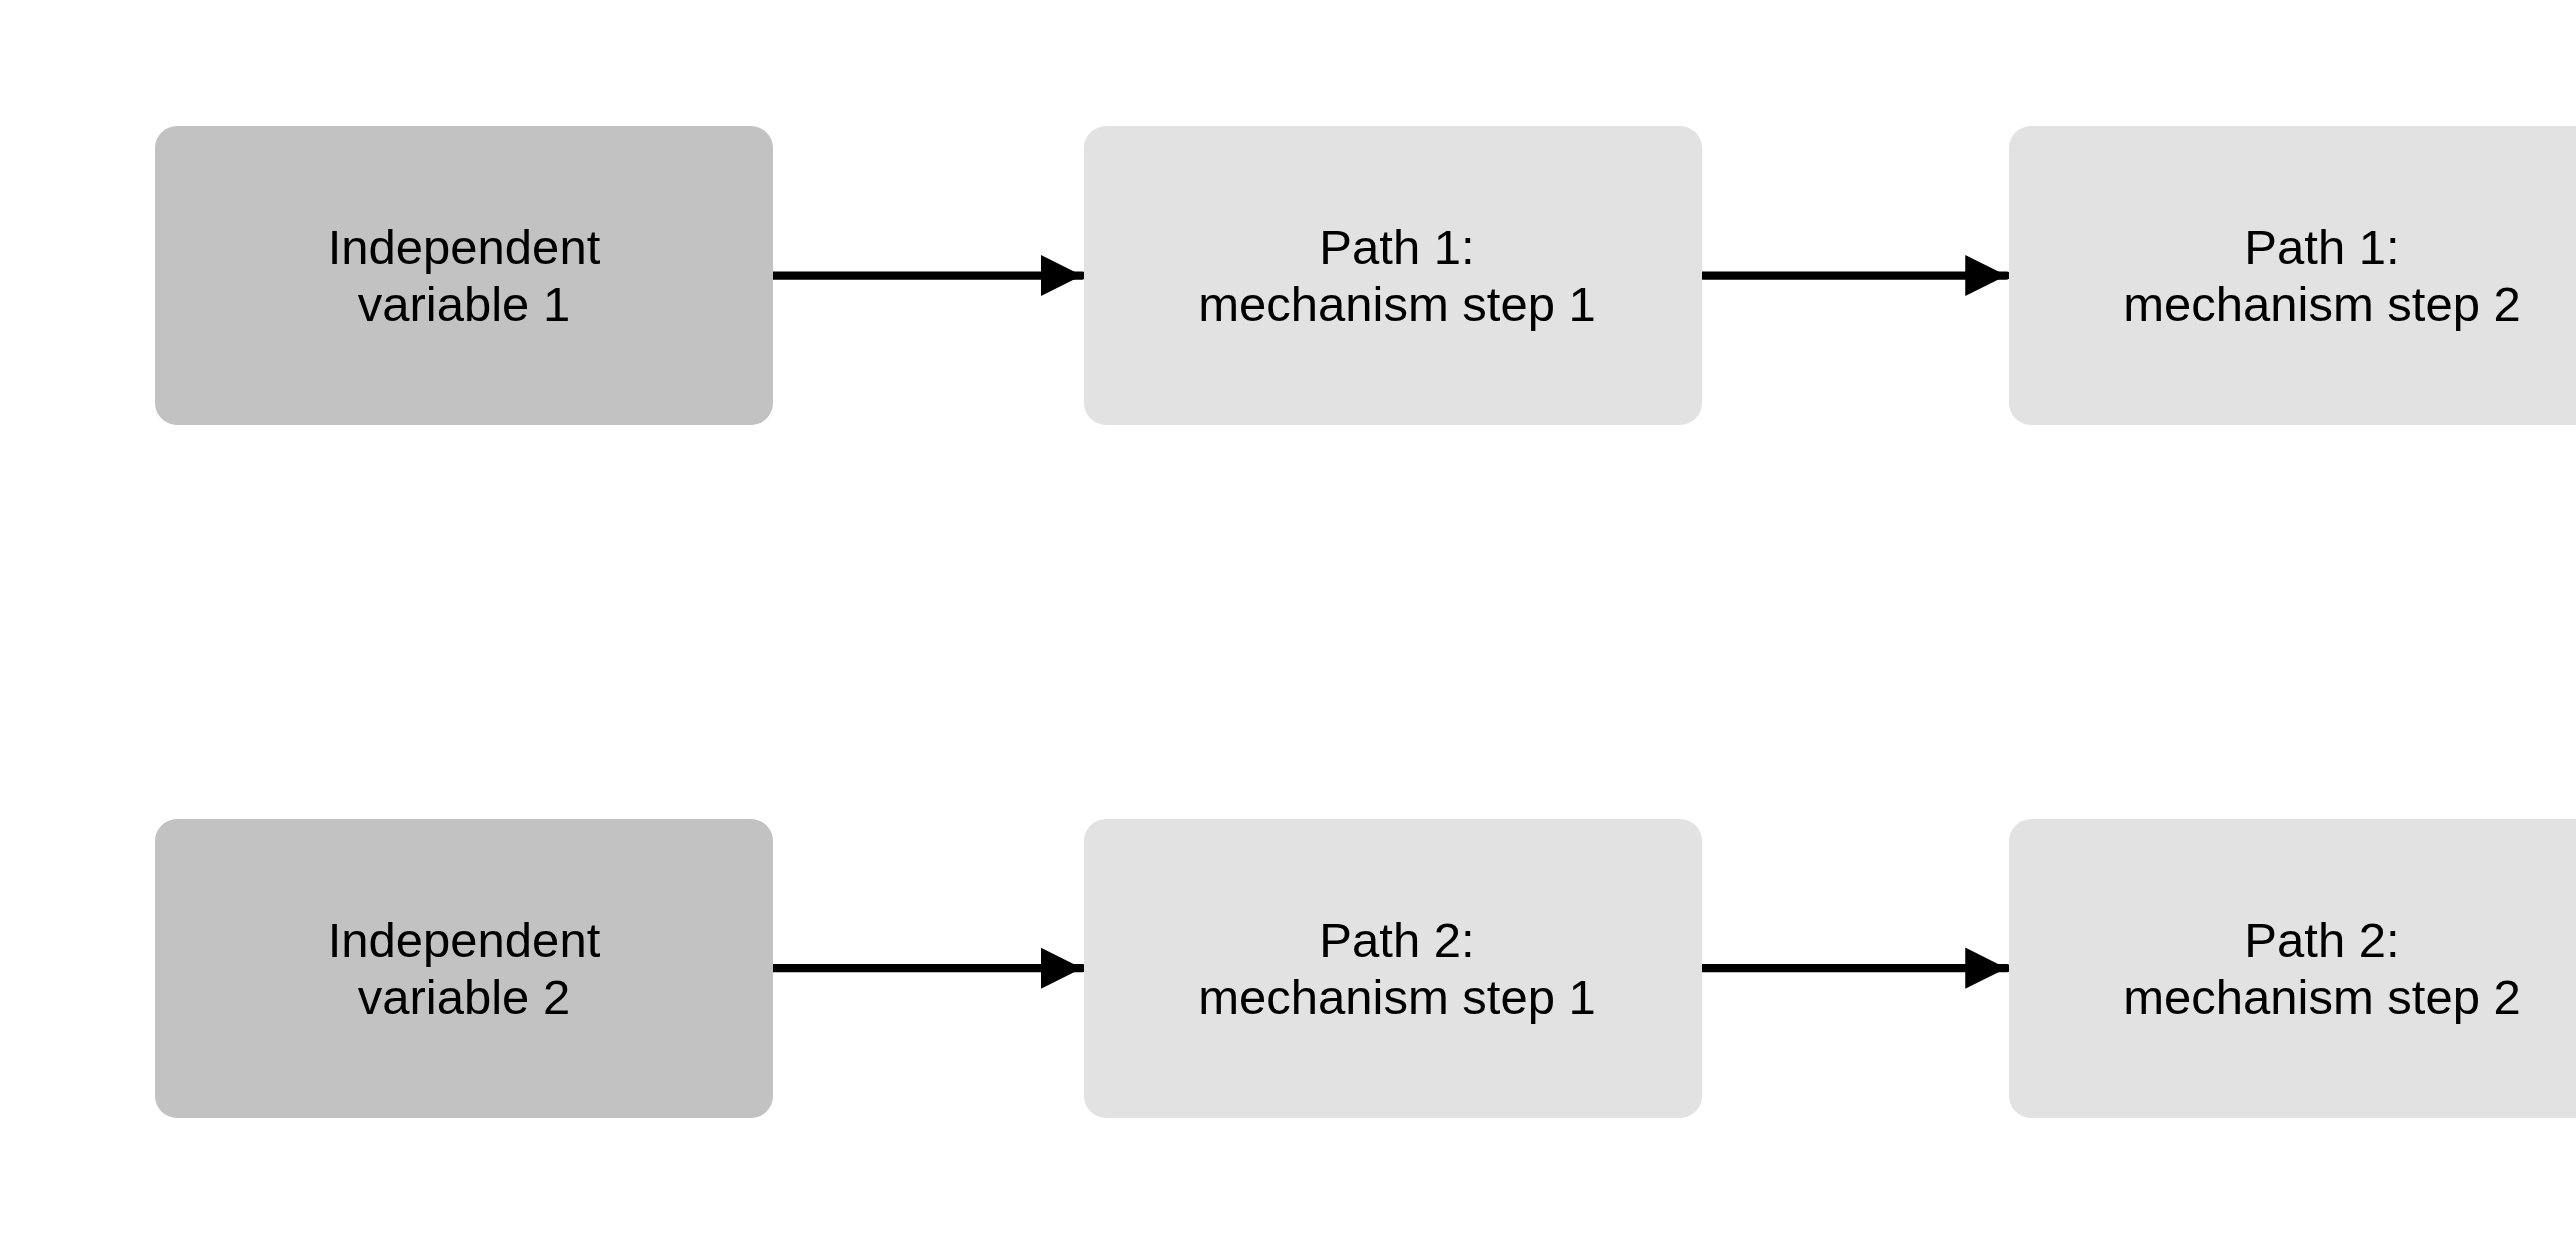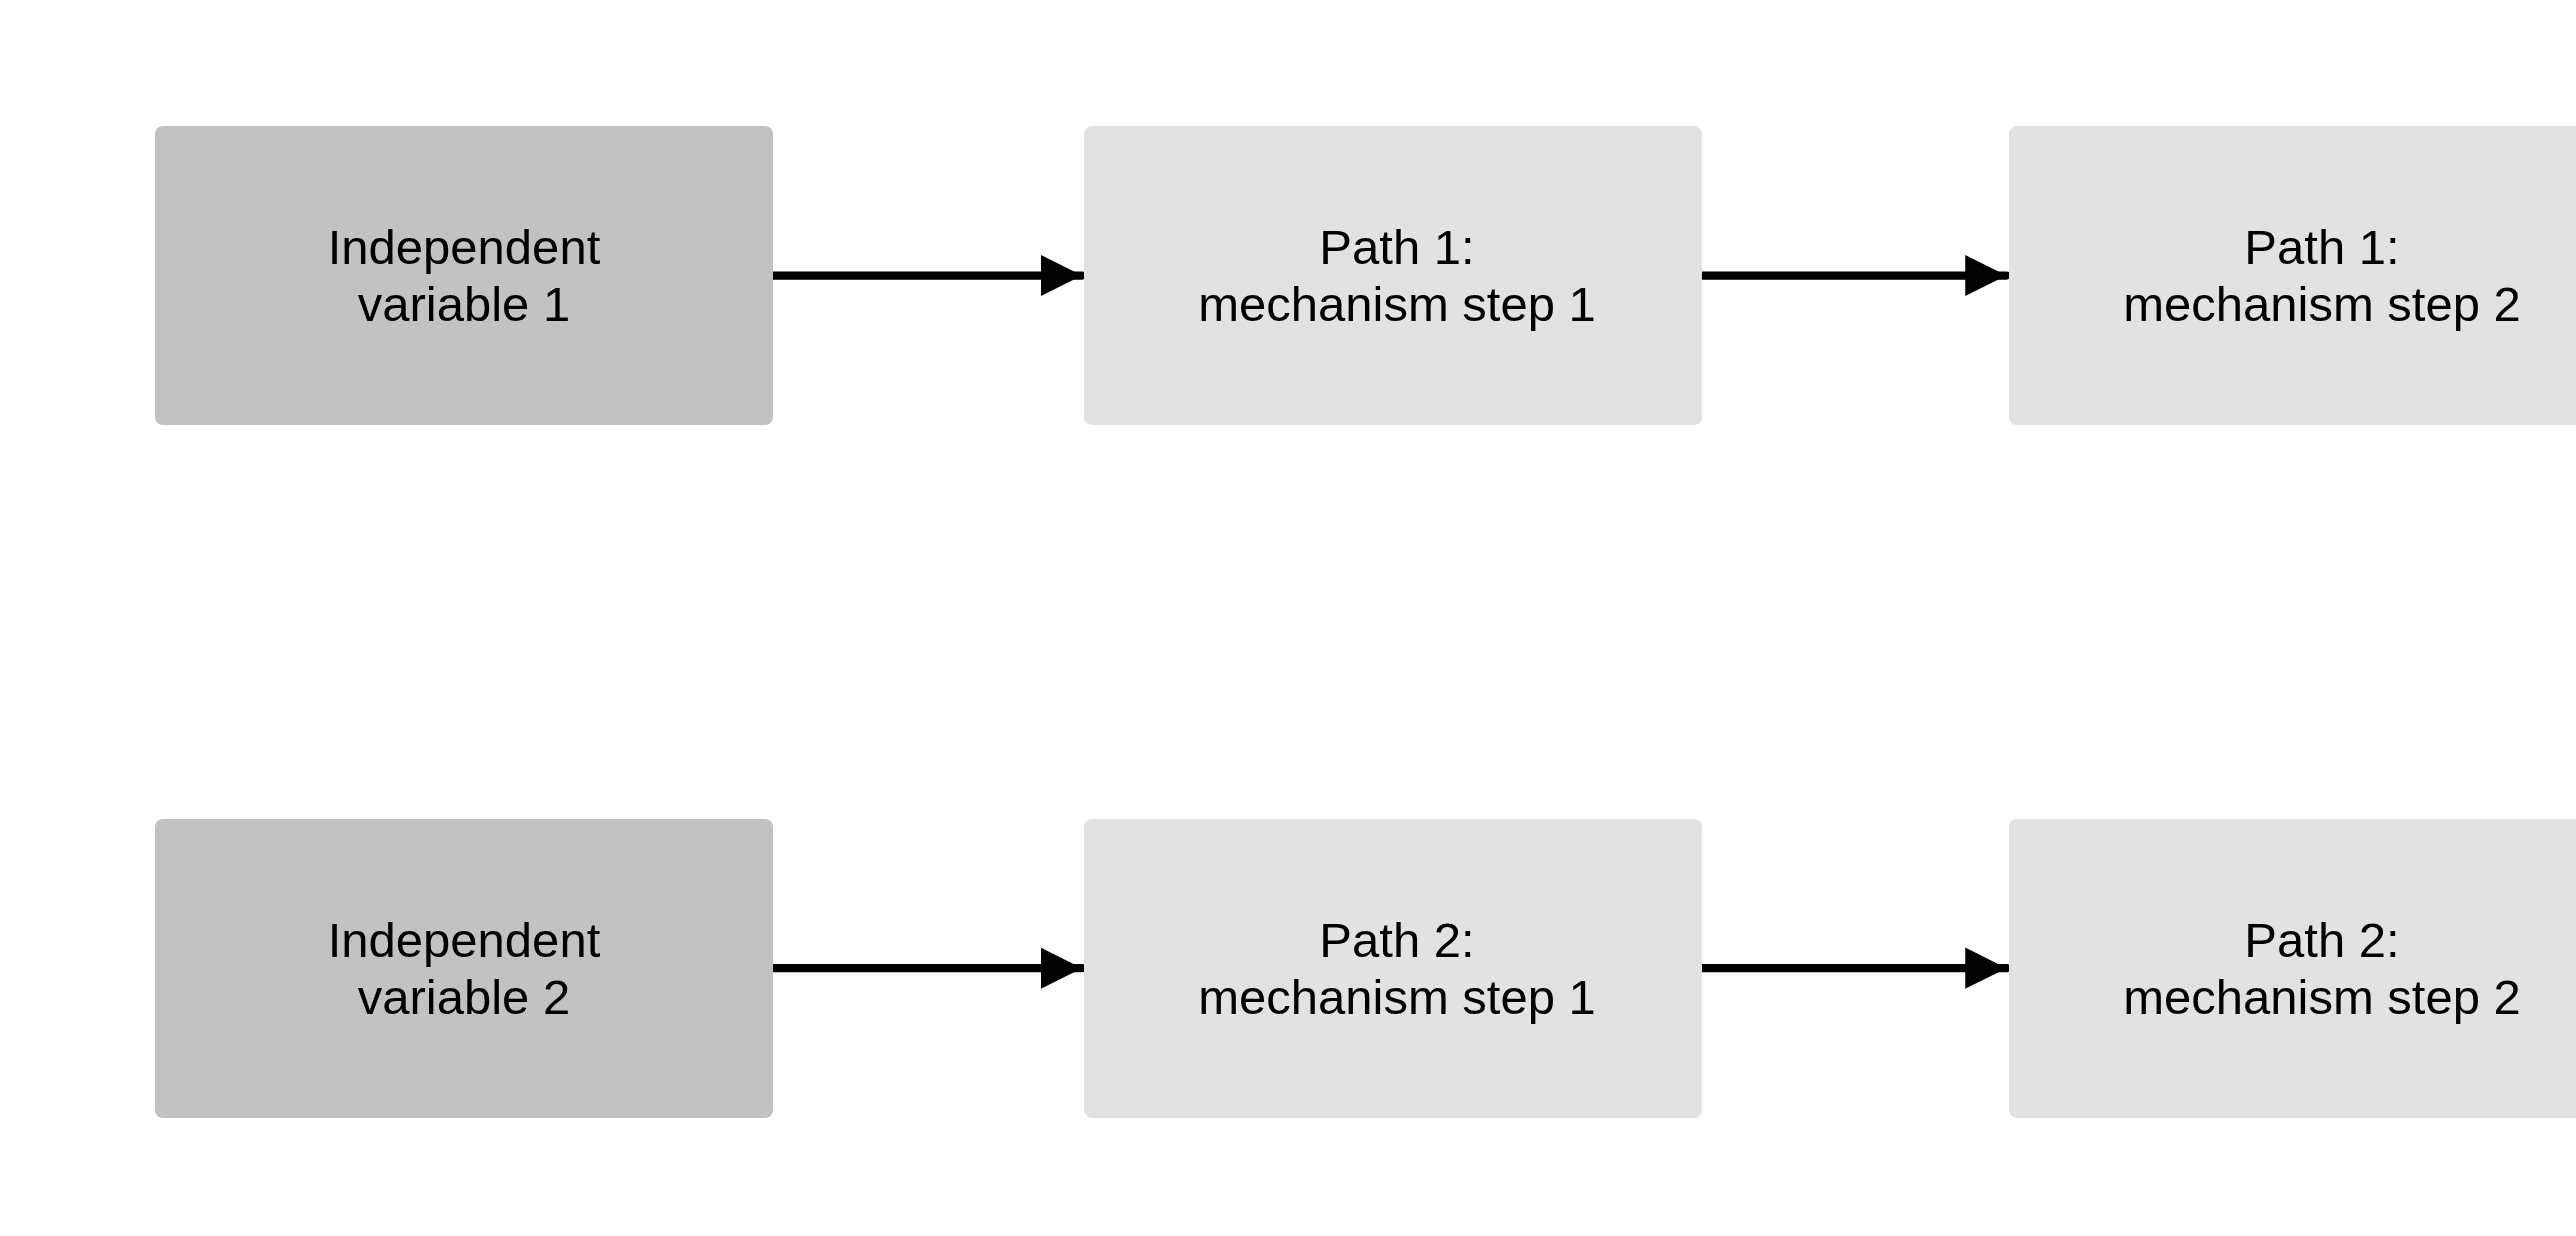--- a/index.html
+++ b/index.html
@@ -19,21 +19,21 @@
     position: absolute;
     left: 0;
     top: 0;
     width: 3709px;
     height: 1236px;
   }
   .node {
     position: absolute;
     width: 618px;
     height: 299px;
-    border-radius: 8px;
+    border-radius: 22px;
     display: flex;
     align-items: center;
     justify-content: center;
     text-align: center;
     box-sizing: border-box;
   }
   .node--primary   { background: var(--node-primary, #c2c2c2); }
   .node--secondary { background: var(--node-secondary, #e2e2e2); padding-left: 8px; }
   .node__label {
     font-size: 49px;

